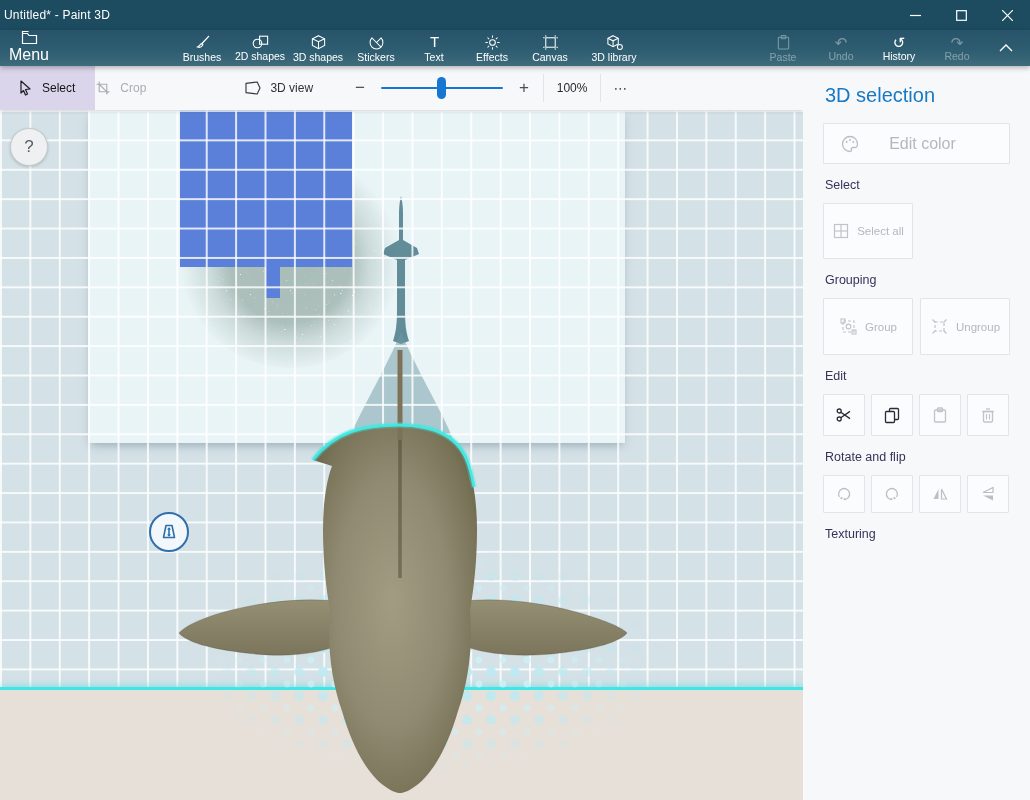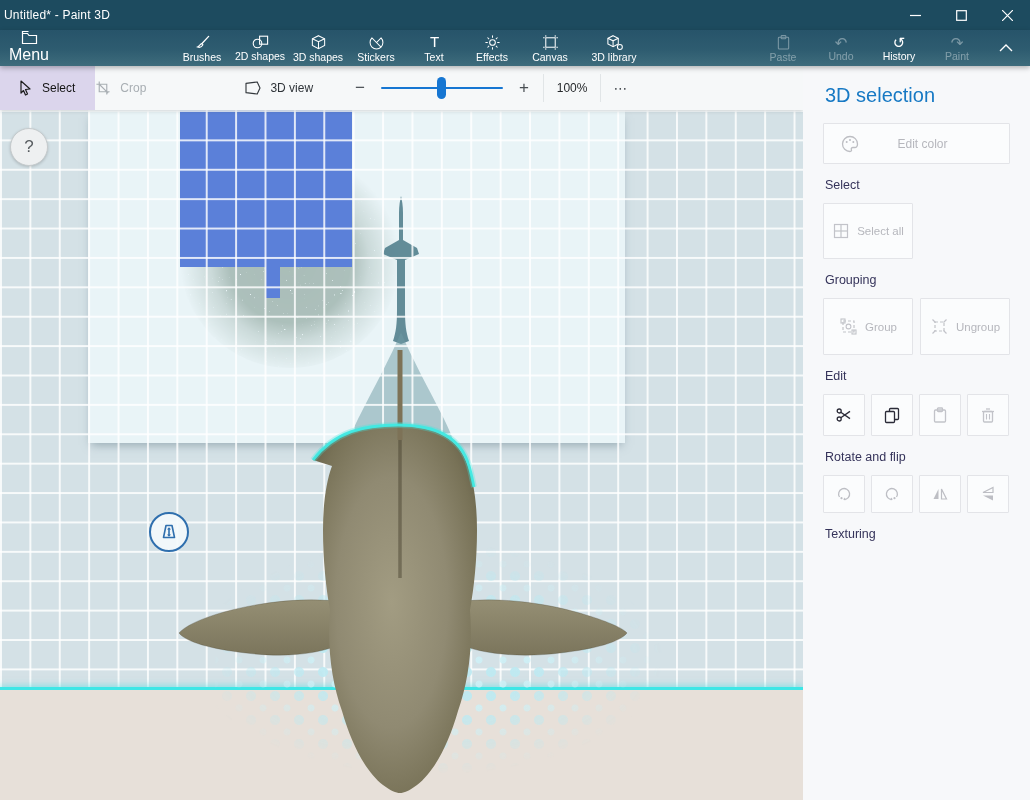--- a/index.html
+++ b/index.html
@@ -76,21 +76,21 @@
     color:#585d61;font-size:17px;box-shadow:0 1px 3px rgba(0,0,0,.18);}
   .depth-fab{left:149px;top:402px;width:40px;height:40px;border-radius:50%;
     background:rgba(244,250,252,.9);border:2.5px solid #2f6fae;display:flex;align-items:center;justify-content:center;}
 
   
   .panel{width:227px;background:#f7f8fa;padding:16px 20px 12px 20px;position:relative;z-index:25;}
   .panel-title{color:#1779c4;font-size:20px;font-weight:400;margin:2px 0 16px 2px;}
   .pbtn{border:1px solid #e3e4e8;background:#fbfcfd;display:flex;flex-direction:row;
     align-items:center;justify-content:center;gap:7px;color:#b6b7bd;font-size:11.5px;border-radius:1px;}
   .editcolor{flex-direction:row;justify-content:flex-start;gap:0;width:187px;height:41px;padding-left:16px;}
-  .editcolor .ec-label{flex:1;text-align:center;margin-right:24px;font-size:12px;}
+  .editcolor .ec-label{flex:1;text-align:center;margin-right:24px;font-size:16px;}
   .plabel{color:#35335a;font-size:12.5px;margin:14px 0 11px 2px;}
   .two-col{display:flex;gap:7px;}
   .sel-btn{width:90px;height:56px;}
   .multiselect{background:linear-gradient(100deg,#2a66d0 0%,#4a54d6 55%,#6e43dd 100%);
     border:none;color:#fff;}
   .grp-btn{width:90px;height:57px;}
   .icon-row{display:flex;gap:6px;}
   .ibtn{width:42px;height:42px;display:flex;align-items:center;justify-content:center;
     border:1px solid #e3e4e8;background:#fbfcfd;border-radius:1px;}
   .rbtn{width:42px;height:38px;}
@@ -218,21 +218,21 @@
       <div class="tb-item disabled">
         <span style="font-size:15px;line-height:15px;">↶</span>
         <span class="lbl">Undo</span>
       </div>
       <div class="tb-item">
         <span style="font-size:15px;line-height:15px;">↺</span>
         <span class="lbl">History</span>
       </div>
       <div class="tb-item disabled">
         <span style="font-size:15px;line-height:15px;">↷</span>
-        <span class="lbl">Paint</span>
+        <span class="lbl">Redo</span>
       </div>
       <div class="tb-chevron">
         <svg width="14" height="8" viewBox="0 0 14 8">
             <path d="M1,7 L7,1 L13,7" fill="none" stroke="#fff" stroke-width="1.4"></path>
           </svg>
       </div>
     </div>
   </div>
 
   <div class="content">

